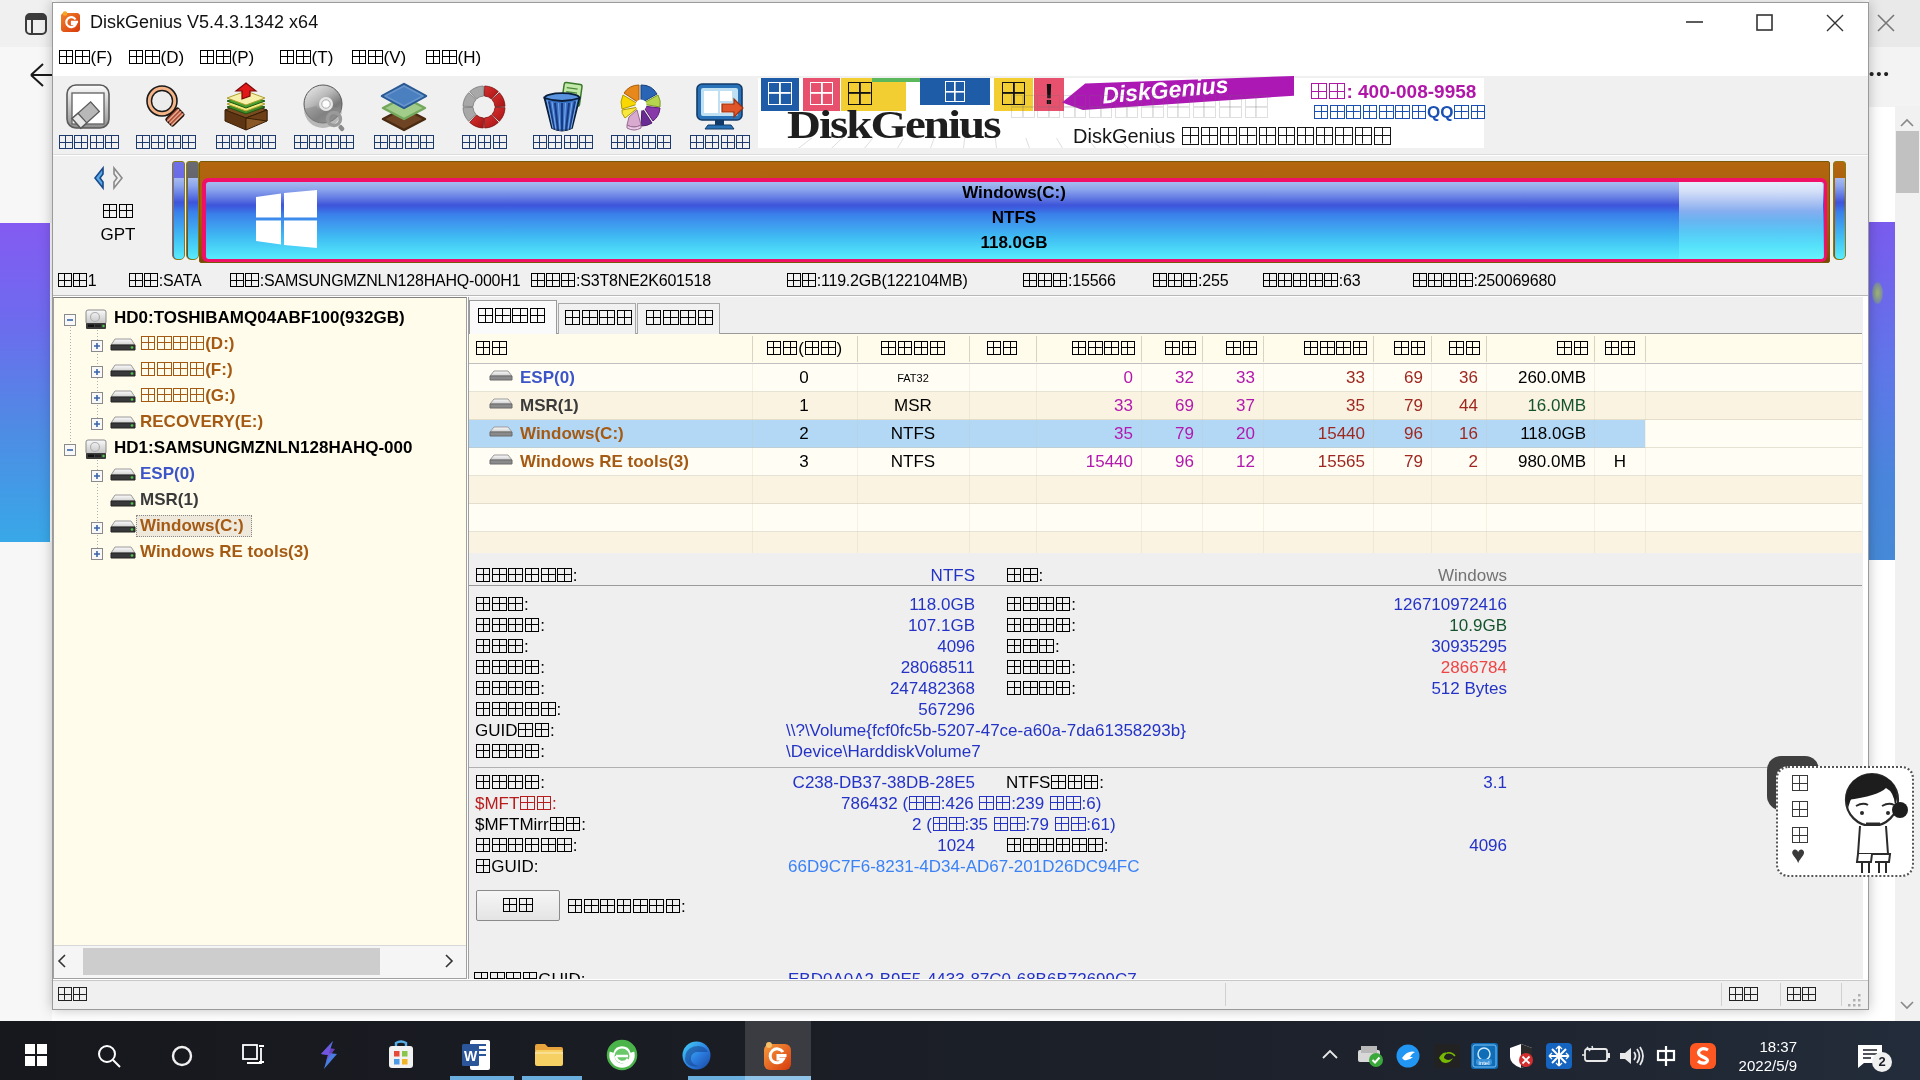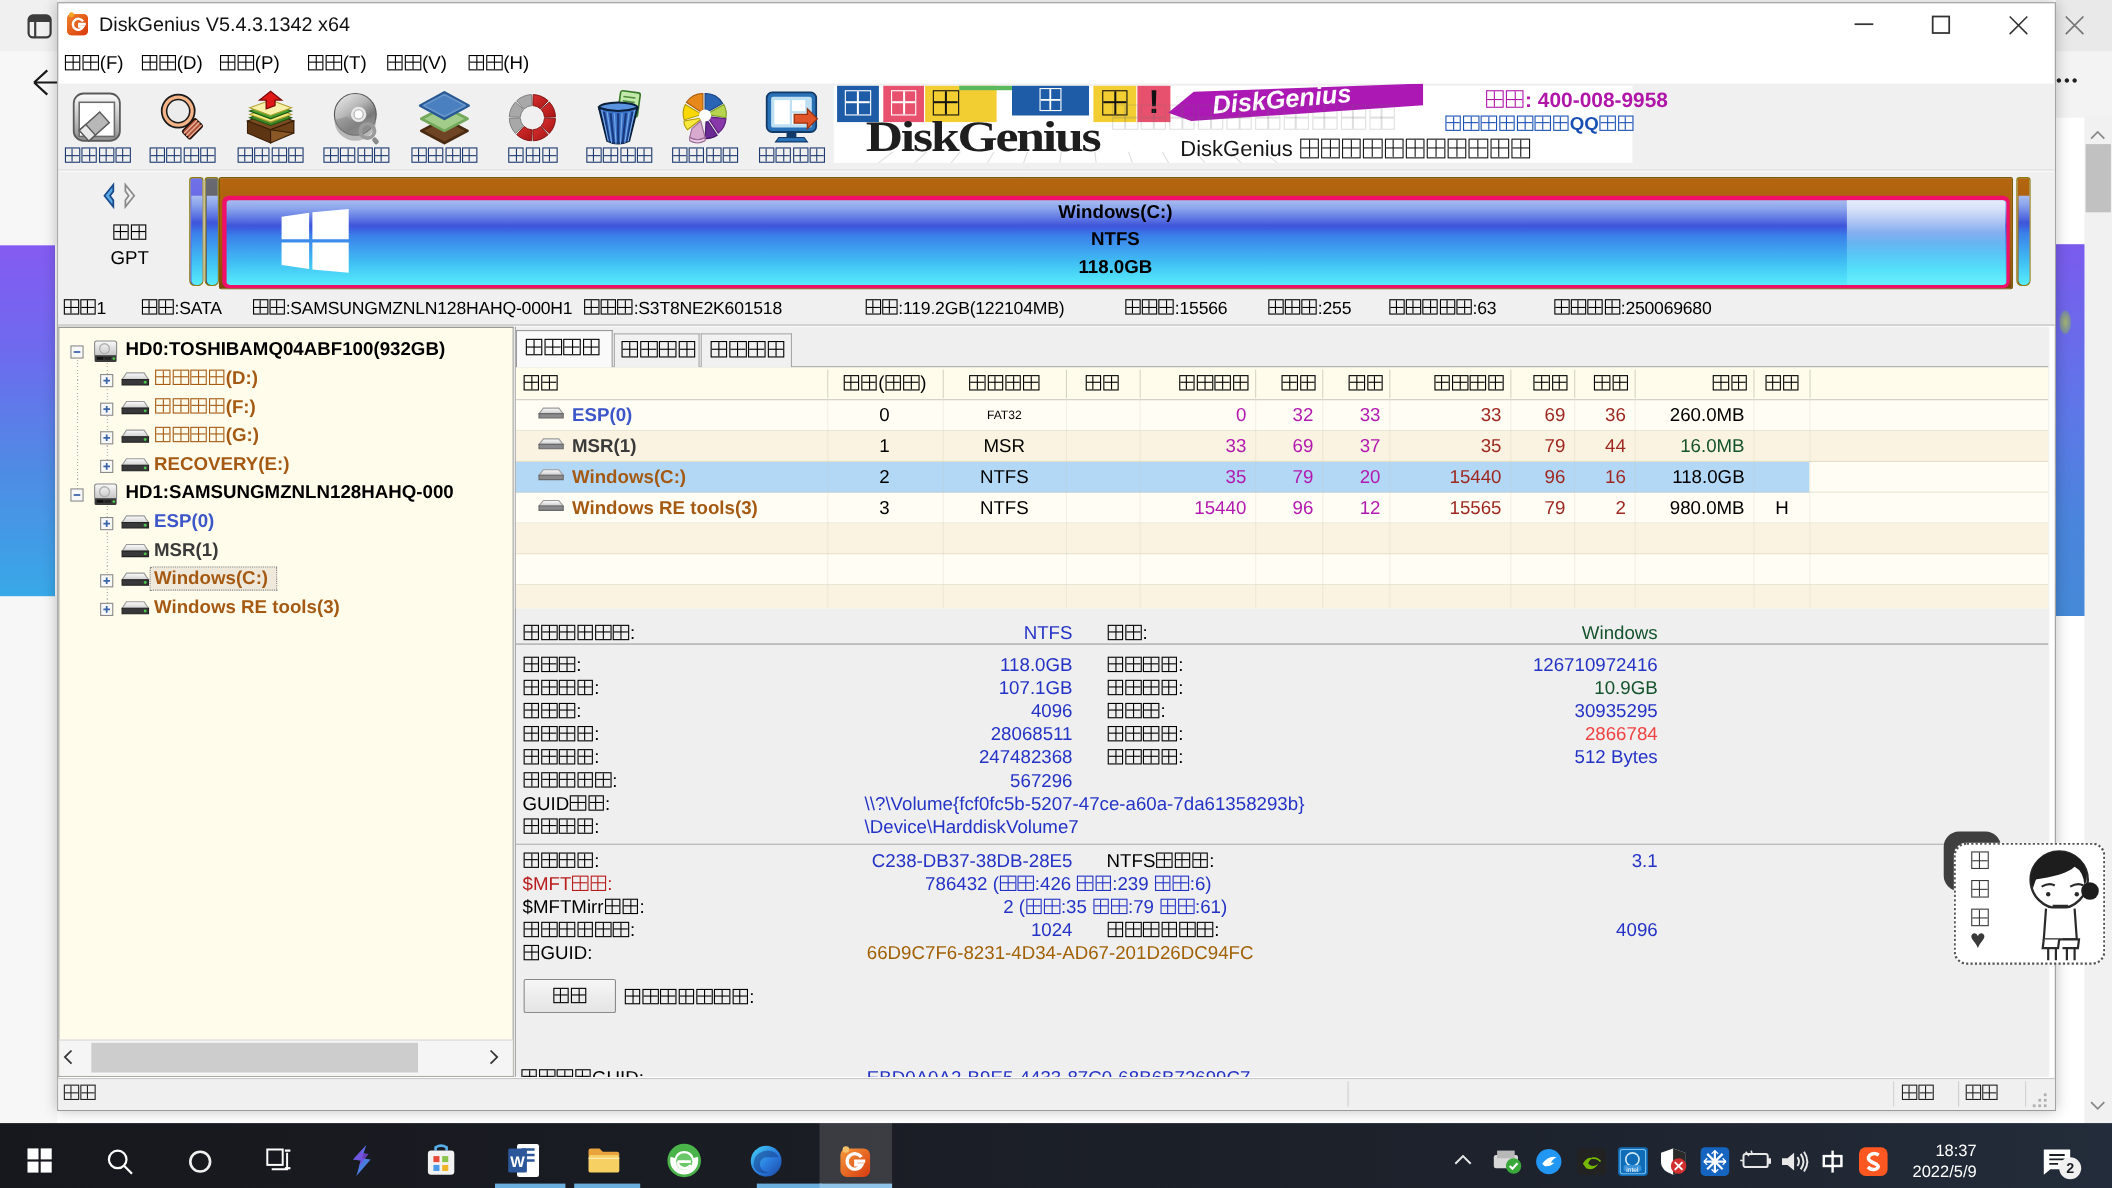--- a/index.html
+++ b/index.html
@@ -190,21 +190,21 @@
 <div class="abs" style="left:758px;top:78px;width:726px;height:70px;background:#fff"></div>
 <div class="abs" style="left:761px;top:78px;width:38px;height:33px;background:#1f5ca8;color:#fff;font-size:27px;font-weight:bold;text-align:center;line-height:33px"><i class="c"></i></div>
 <div class="abs" style="left:803px;top:78px;width:37px;height:33px;background:#e8516e;color:#fff;font-size:27px;font-weight:bold;text-align:center;line-height:33px"><i class="c"></i></div>
 <div class="abs" style="left:841px;top:78px;width:65px;height:33px;background:#f2ce33;color:#111;font-size:27px;font-weight:bold;text-align:left;line-height:33px;padding-left:6px"><i class="c"></i></div>
 <div class="abs" style="left:872px;top:78px;width:48px;height:4px;background:#5cb85c"></div>
 <div class="abs" style="left:920px;top:78px;width:70px;height:27px;background:#1f5ca8;color:#fff;font-size:24px;font-weight:bold;text-align:center;line-height:27px"><i class="c"></i></div>
 <div class="abs" style="left:994px;top:78px;width:39px;height:33px;background:#f2ce33;color:#111;font-size:27px;font-weight:bold;text-align:center;line-height:33px"><i class="c"></i></div>
 <div class="abs" style="left:1034px;top:78px;width:30px;height:33px;background:#e8516e;color:#111;font-size:30px;font-weight:bold;text-align:center;line-height:32px"><b>!</b></div>
 <div class="abs" style="left:1062px;top:76px;width:232px;height:34px;background:#ac18b4;clip-path:polygon(0 78%,10% 22%,100% 0,100% 58%,9% 100%)"></div>
 <div class="t" style="left:1102px;top:80px;font-size:23px;font-style:italic;font-weight:bold;color:#fff;transform:rotate(-5deg)">DiskGenius</div>
-<div class="t" style="left:1350px;top:82px;font-size:19px;color:#b016a8;font-weight:bold"><i class="c"></i><i class="c"></i>: <b>400-008-9958</b></div>
+<div class="t" style="left:1310px;top:82px;font-size:19px;color:#b016a8;font-weight:bold"><i class="c"></i><i class="c"></i>: <b>400-008-9958</b></div>
 <div class="t" style="left:1313px;top:103px;font-size:17px;color:#1a50b4"><b><i class="c"></i><i class="c"></i><i class="c"></i><i class="c"></i><i class="c"></i><i class="c"></i><i class="c"></i>QQ<i class="c"></i><i class="c"></i></b></div>
 <div class="t" style="left:787px;top:106px;font-size:47px;line-height:44px;color:#1e1e1e;font-family:'Liberation Serif',serif;letter-spacing:-2px;transform:scale(1.0,.84);transform-origin:0 0"><b>DiskGenius</b></div>
 <div class="t" style="left:1010px;top:95px;font-size:27px;color:rgba(110,110,110,.22);letter-spacing:0"><i class="c"></i><i class="c"></i><i class="c"></i><i class="c"></i><i class="c"></i><i class="c"></i><i class="c"></i><i class="c"></i><i class="c"></i><i class="c"></i></div>
 <div class="abs" style="left:700px;top:138px;width:520px;height:10px;overflow:hidden">
     <svg style="left:0;top:0" width="520" height="40" viewBox="0 0 520 40">
       <g opacity=".6">
         <path d="M280 -130 L60 40" stroke="#c8c8c8" stroke-width="1"></path>
         <path d="M280 -130 L100 40" stroke="#c8c8c8" stroke-width="1"></path>
         <path d="M280 -130 L140 40" stroke="#c8c8c8" stroke-width="1"></path>
         <path d="M280 -130 L180 40" stroke="#c8c8c8" stroke-width="1"></path>
@@ -570,21 +570,21 @@
 <div class="t" style="right:555px;top:452px;font-size:17px;color:#9e2820">15565</div>
 <div class="t" style="right:497px;top:452px;font-size:17px;color:#9e2820">79</div>
 <div class="t" style="right:442px;top:452px;font-size:17px;color:#9e2820">2</div>
 <div class="t" style="right:334px;top:452px;font-size:17px;color:#000">980.0MB</div>
 <div class="t ctr" style="left:1520px;top:452px;width:200px;font-size:17px;color:#000">H</div>
 <div class="abs" style="left:469px;top:585px;width:1393px;height:1px;background:#9a9a9a"></div>
 <div class="abs" style="left:469px;top:767px;width:1393px;height:1px;background:#b0b0b0"></div>
 <div class="t" style="left:475px;top:566px;font-size:17px;color:#000"><i class="c"></i><i class="c"></i><i class="c"></i><i class="c"></i><i class="c"></i><i class="c"></i>:</div>
 <div class="t" style="right:945px;top:566px;font-size:17px;color:#2433c6">NTFS</div>
 <div class="t" style="left:1006px;top:566px;font-size:17px;color:#000"><i class="c"></i><i class="c"></i>:</div>
-<div class="t" style="right:413px;top:566px;font-size:17px;color:#14532d">Windows</div>
+<div class="t" style="right:413px;top:566px;font-size:17px;color:#737373">Windows</div>
 <div class="t" style="left:475px;top:595px;font-size:17px;color:#000"><i class="c"></i><i class="c"></i><i class="c"></i>:</div>
 <div class="t" style="right:945px;top:595px;font-size:17px;color:#2433c6">118.0GB</div>
 <div class="t" style="left:1006px;top:595px;font-size:17px;color:#000"><i class="c"></i><i class="c"></i><i class="c"></i><i class="c"></i>:</div>
 <div class="t" style="right:413px;top:595px;font-size:17px;color:#2433c6">126710972416</div>
 <div class="t" style="left:475px;top:616px;font-size:17px;color:#000"><i class="c"></i><i class="c"></i><i class="c"></i><i class="c"></i>:</div>
 <div class="t" style="right:945px;top:616px;font-size:17px;color:#2433c6">107.1GB</div>
 <div class="t" style="left:1006px;top:616px;font-size:17px;color:#000"><i class="c"></i><i class="c"></i><i class="c"></i><i class="c"></i>:</div>
 <div class="t" style="right:413px;top:616px;font-size:17px;color:#14532d">10.9GB</div>
 <div class="t" style="left:475px;top:637px;font-size:17px;color:#000"><i class="c"></i><i class="c"></i><i class="c"></i>:</div>
 <div class="t" style="right:945px;top:637px;font-size:17px;color:#2433c6">4096</div>
@@ -610,21 +610,21 @@
 <div class="t" style="right:413px;top:773px;font-size:17px;color:#2433c6">3.1</div>
 <div class="t" style="left:475px;top:794px;font-size:17px;color:#b91c1c">$MFT<i class="c"></i><i class="c"></i>:</div>
 <div class="t" style="left:841px;top:794px;font-size:17px;color:#2433c6">786432 (<i class="c"></i><i class="c"></i>:426 <i class="c"></i><i class="c"></i>:239 <i class="c"></i><i class="c"></i>:6)</div>
 <div class="t" style="left:475px;top:815px;font-size:17px;color:#000">$MFTMirr<i class="c"></i><i class="c"></i>:</div>
 <div class="t" style="left:912px;top:815px;font-size:17px;color:#2433c6">2 (<i class="c"></i><i class="c"></i>:35 <i class="c"></i><i class="c"></i>:79 <i class="c"></i><i class="c"></i>:61)</div>
 <div class="t" style="left:475px;top:836px;font-size:17px;color:#000"><i class="c"></i><i class="c"></i><i class="c"></i><i class="c"></i><i class="c"></i><i class="c"></i>:</div>
 <div class="t" style="right:945px;top:836px;font-size:17px;color:#2433c6">1024</div>
 <div class="t" style="left:1006px;top:836px;font-size:17px;color:#000"><i class="c"></i><i class="c"></i><i class="c"></i><i class="c"></i><i class="c"></i><i class="c"></i>:</div>
 <div class="t" style="right:413px;top:836px;font-size:17px;color:#2433c6">4096</div>
 <div class="t" style="left:475px;top:857px;font-size:17px;color:#000"><i class="c"></i>GUID:</div>
-<div class="t" style="left:788px;top:857px;font-size:17px;color:#a16207">66D9C7F6-8231-4D34-AD67-201D26DC94FC</div>
+<div class="t" style="left:788px;top:857px;font-size:17px;color:#3b82f6">66D9C7F6-8231-4D34-AD67-201D26DC94FC</div>
 <div class="abs" style="left:476px;top:890px;width:84px;height:31px;background:linear-gradient(#f6f6f6,#e4e4e4);border:1px solid #8a8a8a;border-radius:2px"></div>
 <div class="t ctr" style="left:476px;top:896px;width:84px;font-size:17px"><i class="c"></i><i class="c"></i></div>
 <div class="t" style="left:567px;top:897px;font-size:17px"><i class="c"></i><i class="c"></i><i class="c"></i><i class="c"></i><i class="c"></i><i class="c"></i><i class="c"></i>:</div>
 <div class="abs" style="left:469px;top:968px;width:1393px;height:11px;overflow:hidden">
     <div class="t" style="left:4px;top:2px;font-size:17px"><i class="c"></i><i class="c"></i><i class="c"></i><i class="c"></i>GUID:</div>
     <div class="t" style="left:319px;top:2px;font-size:17px;color:#2433c6">EBD0A0A2-B9E5-4433-87C0-68B6B72699C7</div>
   </div>
 <div class="abs" style="left:53px;top:980px;width:1815px;height:29px;background:#f0f0f0;border-top:1px solid #c8c8c8"></div>
 <div class="t" style="left:57px;top:985px;font-size:16px;color:#222"><i class="c"></i><i class="c"></i></div>
 <div class="abs" style="left:1225px;top:983px;width:1px;height:23px;background:#d0d0d0"></div>

